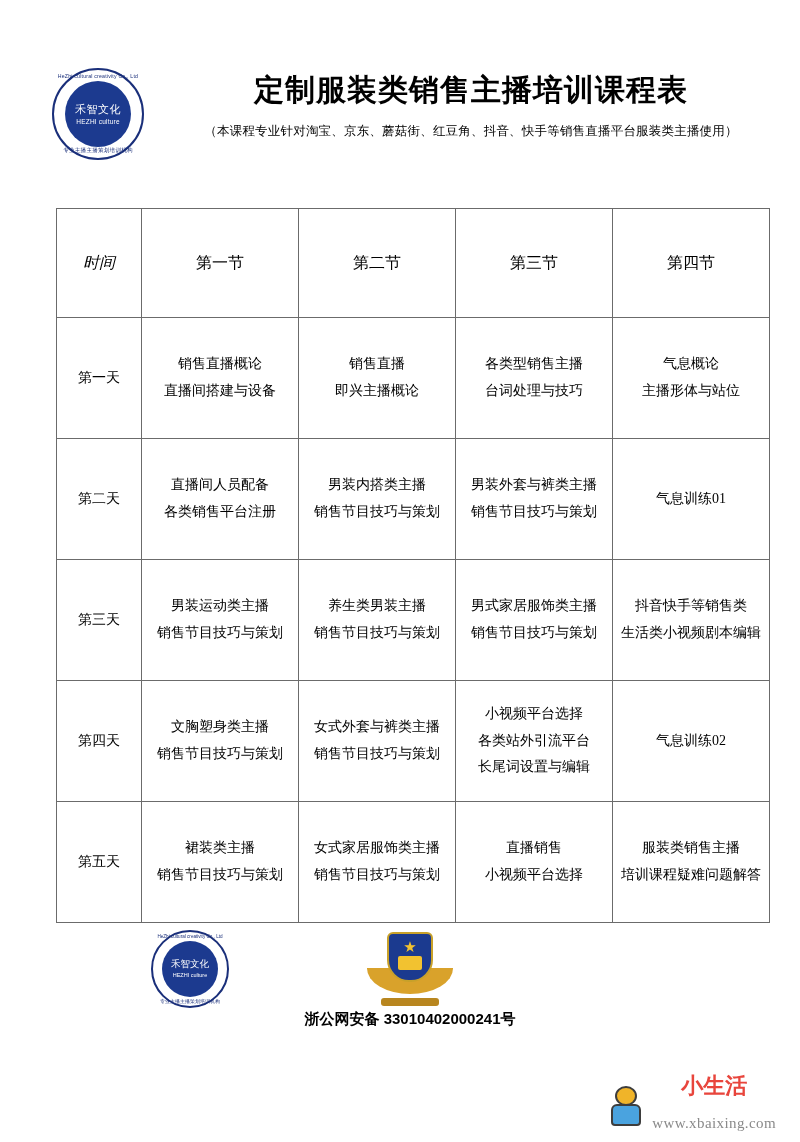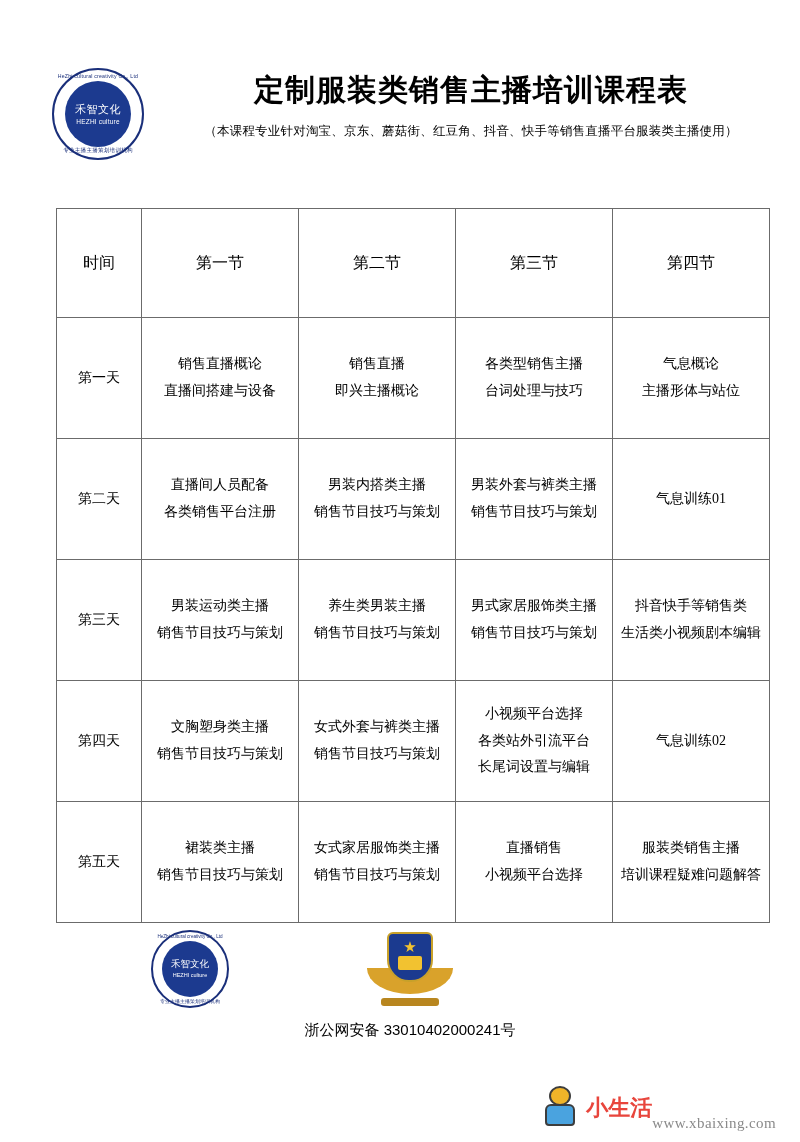--- a/index.html
+++ b/index.html
@@ -122,21 +122,21 @@
     padding: 4px 2px;
     line-height: 1.9;
   }
   .schedule-table thead td {
     height: 100px;
     font-size: 16px;
   }
   .schedule-table tbody td {
     height: 112px;
   }
-  .col-time { width: 80px; }
+  .col-time { width: 80px; font-style: italic; }
   .col-sec { width: 152px; }
   .cell-line { display: block; }
 
   
   .footer {
     position: absolute;
     left: 0;
     top: 930px;
     width: 800px;
     height: 140px;
@@ -253,23 +253,23 @@
   .emblem-base {
     position: absolute;
     left: 14px;
     bottom: 4px;
     width: 58px;
     height: 8px;
     background: #b8861f;
     border-radius: 3px;
   }
   .beian-text {
-    margin-top: 11px;
+    margin-top: 0;
     font-size: 15px;
-    font-weight: normal;
+    font-weight: bold;
     font-family: "Liberation Sans", sans-serif;
     white-space: nowrap;
   }
 
   
   .badge-baidu { left: 540px; top: 0; width: 220px; }
   .baidu-mark {
     position: relative;
     margin: 0 auto;
     width: 84px;
@@ -362,21 +362,21 @@
     position: absolute;
     left: 5px;
     top: 18px;
     width: 30px;
     height: 22px;
     background: #4aa3df;
     border: 2px solid #3d3d3d;
     border-radius: 6px 6px 4px 4px;
     box-sizing: border-box;
   }
-  .wm-text-col { display: flex; flex-direction: row; align-items: flex-start; }
+  .wm-text-col { display: flex; flex-direction: column; align-items: center; }
   .wm-title {
     font-size: 22px;
     font-weight: bold;
     color: #e8453c;
     line-height: 1;
     font-family: "Liberation Sans", sans-serif;
   }
   .wm-url {
     font-size: 15px;
     color: #8a8a8a;

